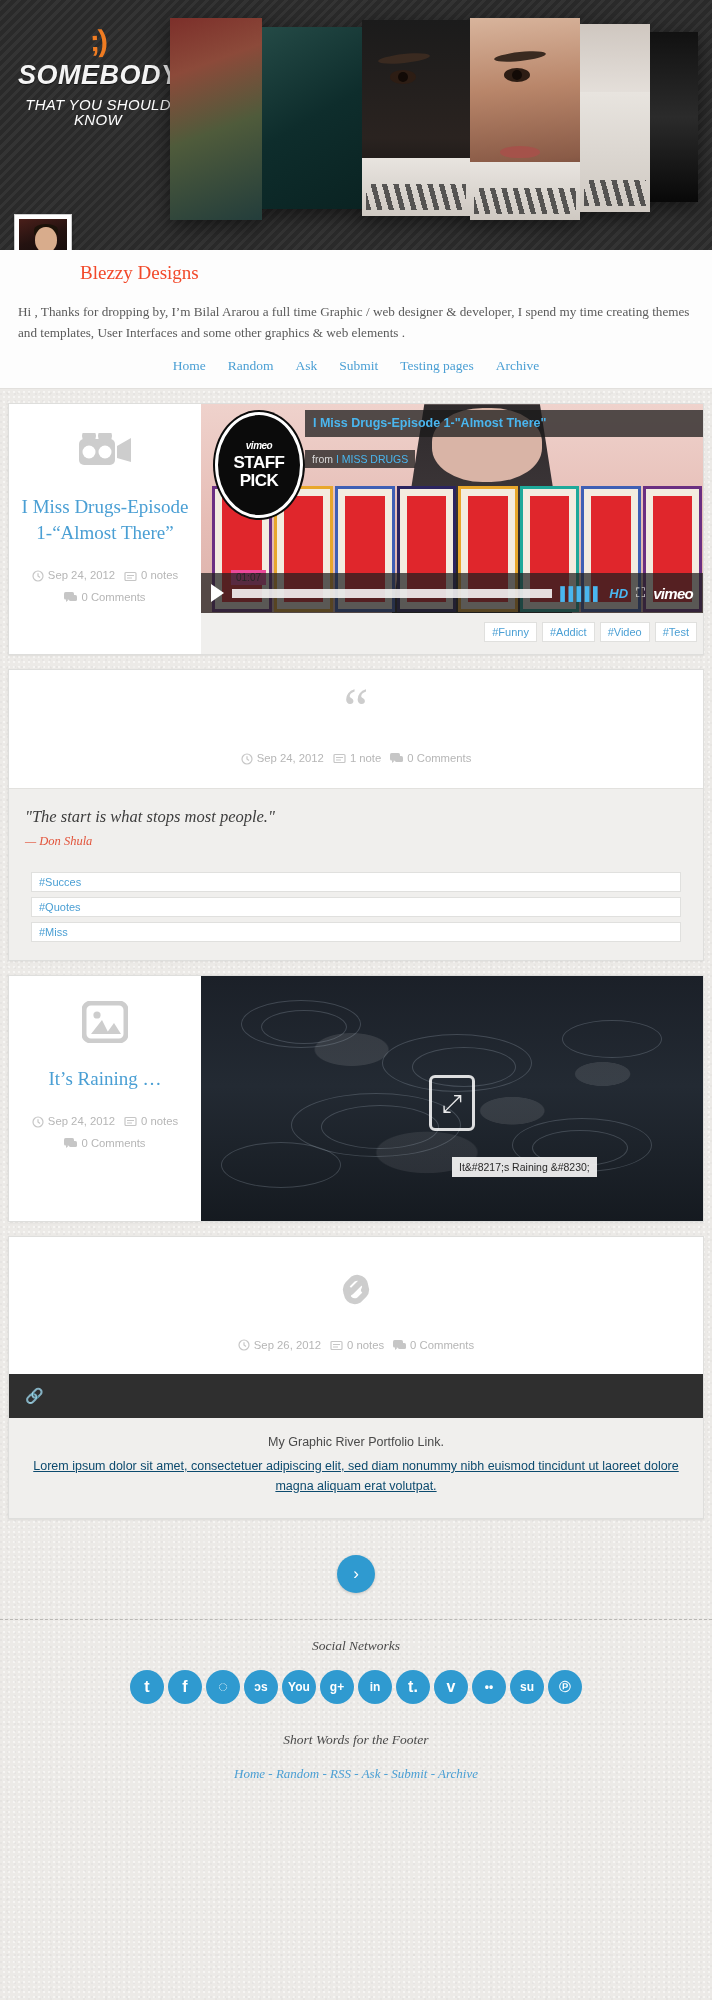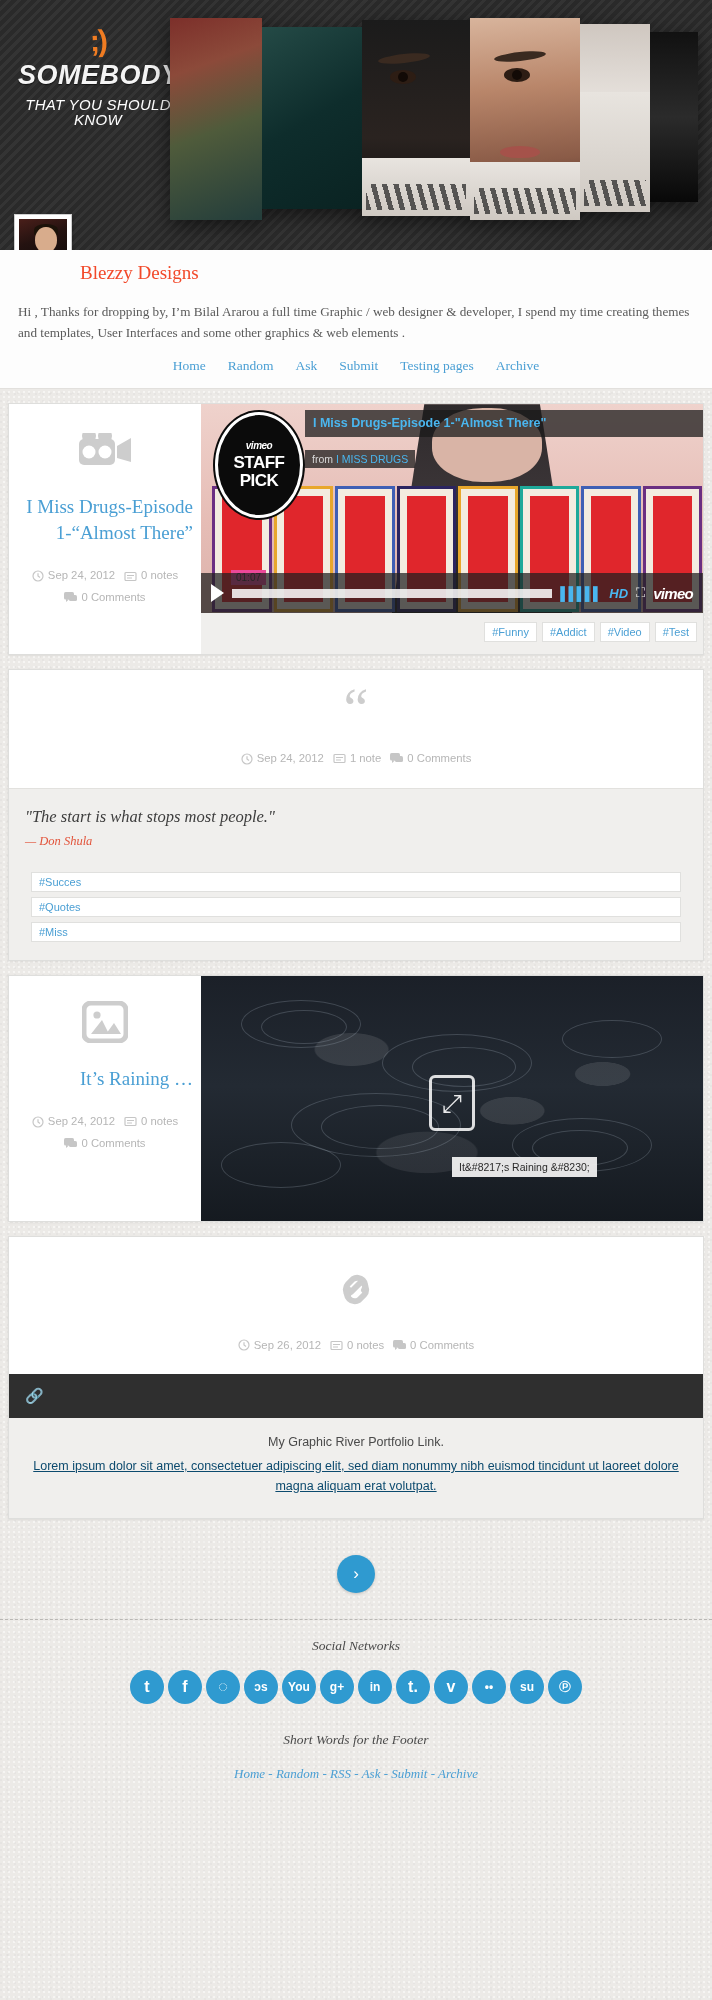--- a/index.html
+++ b/index.html
@@ -167,21 +167,21 @@
     background: #fff;
     border: 1px solid #dededc;
     box-shadow: 0 1px 2px rgba(0,0,0,.06);
     overflow: hidden;
   }
   .post-split { display: flex; }
   .post-left {
     width: 192px;
     flex: 0 0 192px;
     padding: 18px 8px 20px 8px;
-    text-align: right;
+    text-align: center;
     background: #fff;
   }
   .post-right {
     flex: 1 1 auto;
     background: #f0efed;
     position: relative;
   }
   .type-icon {
     color: #cdcdcd;
     display: flex;

